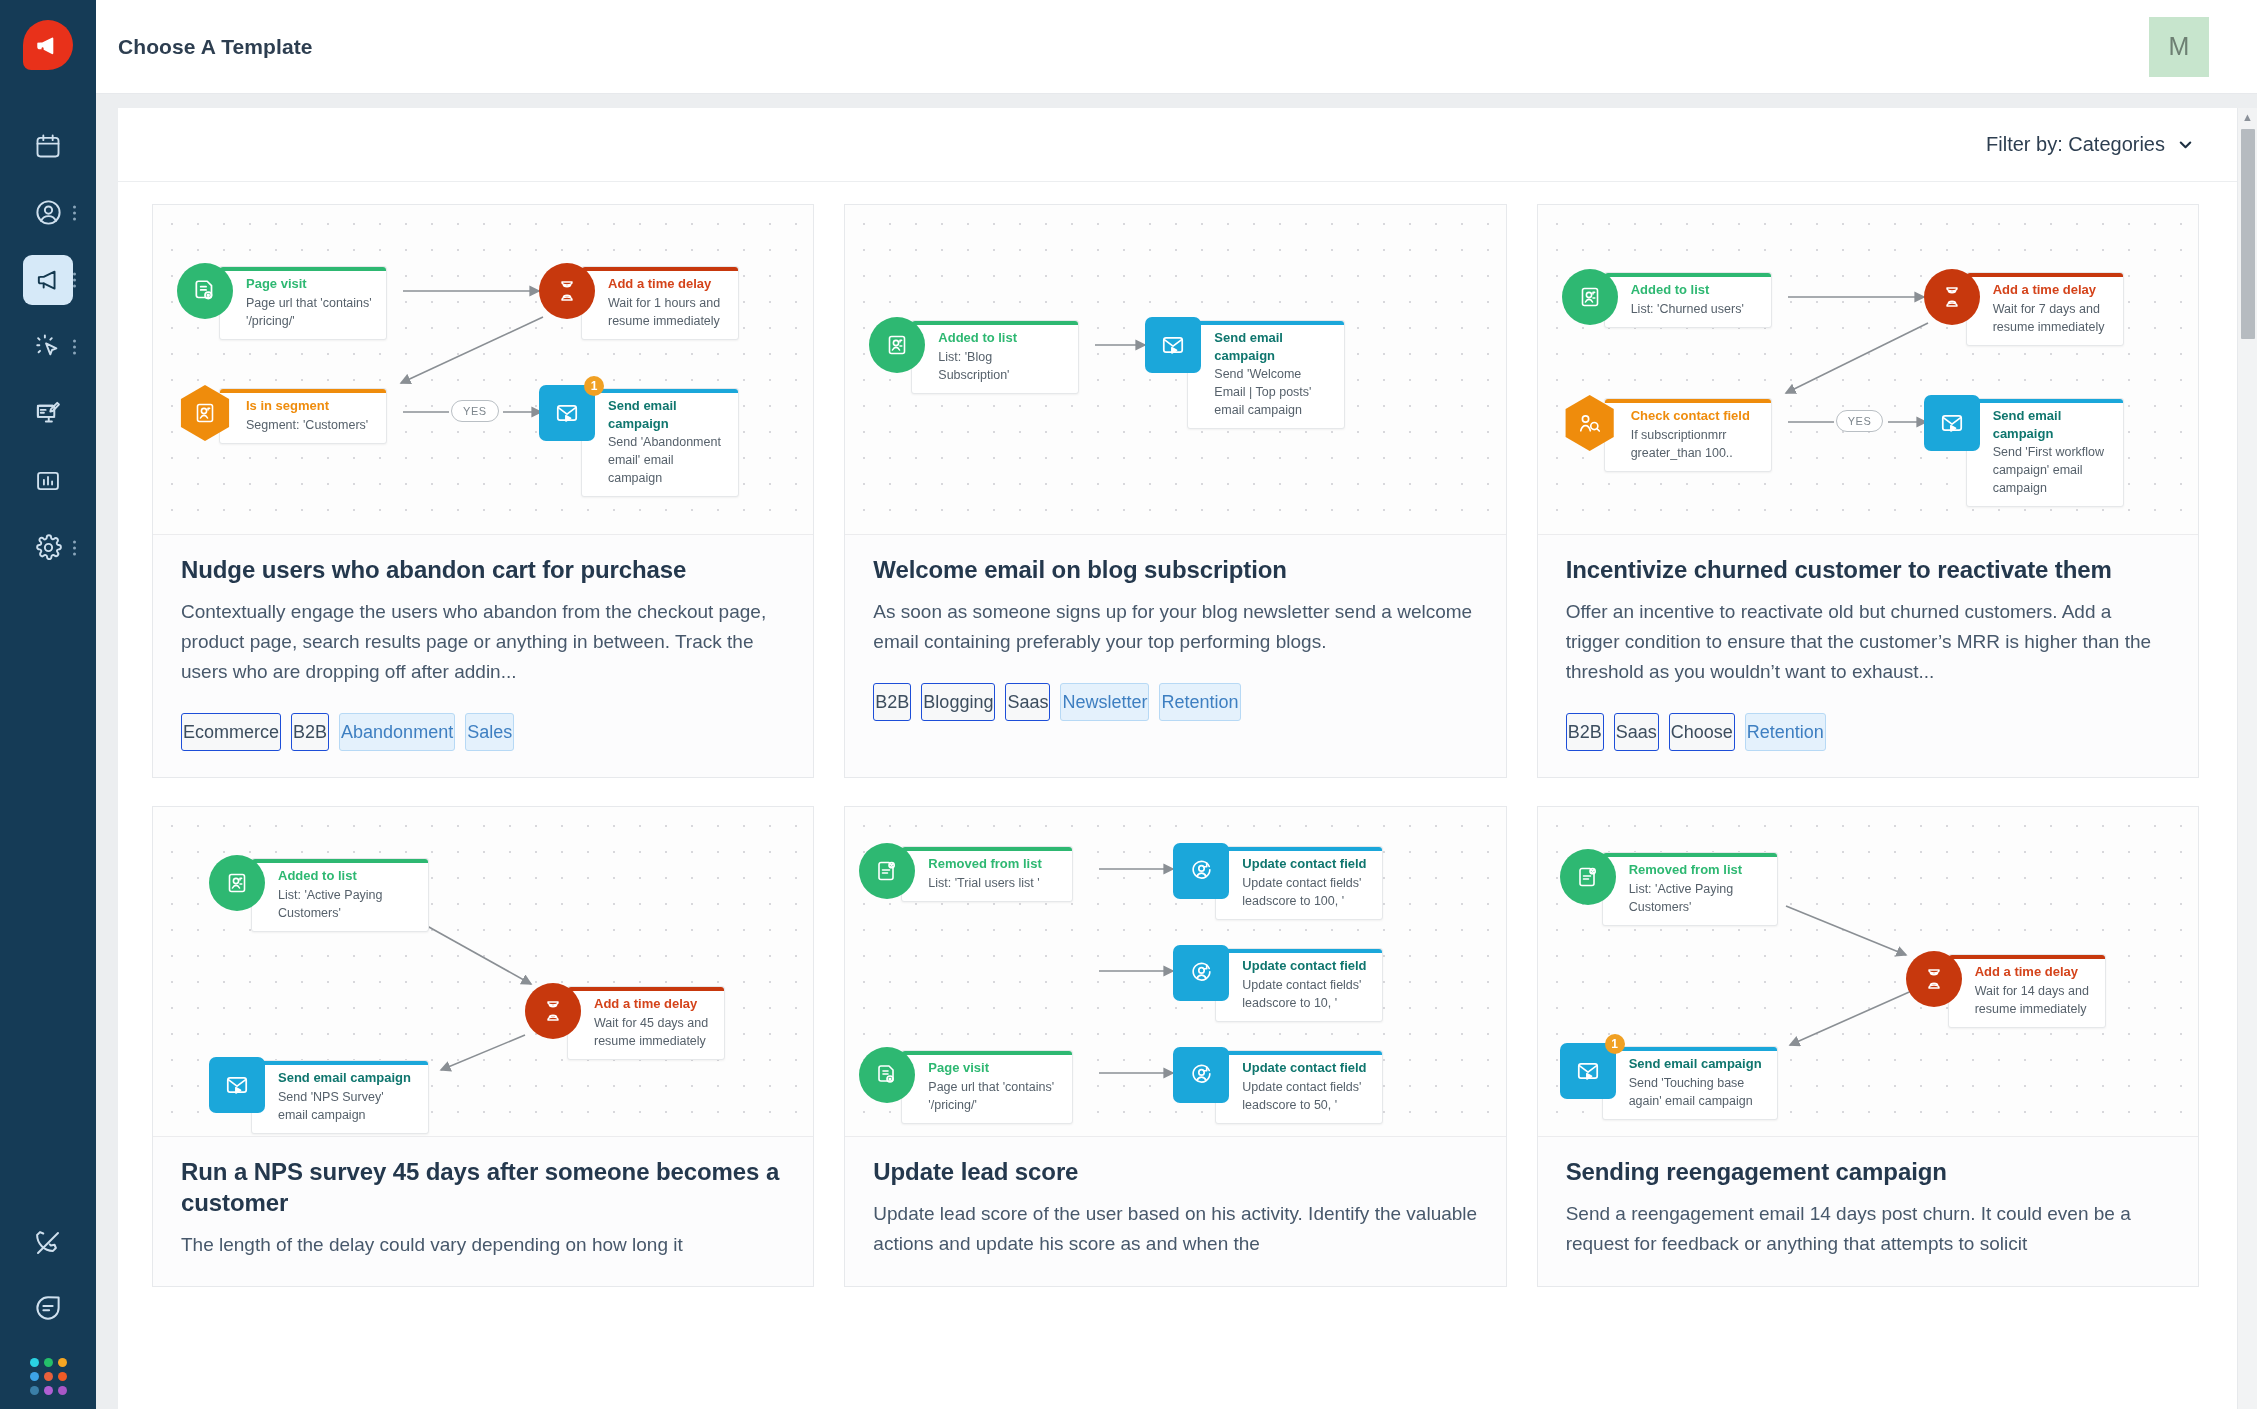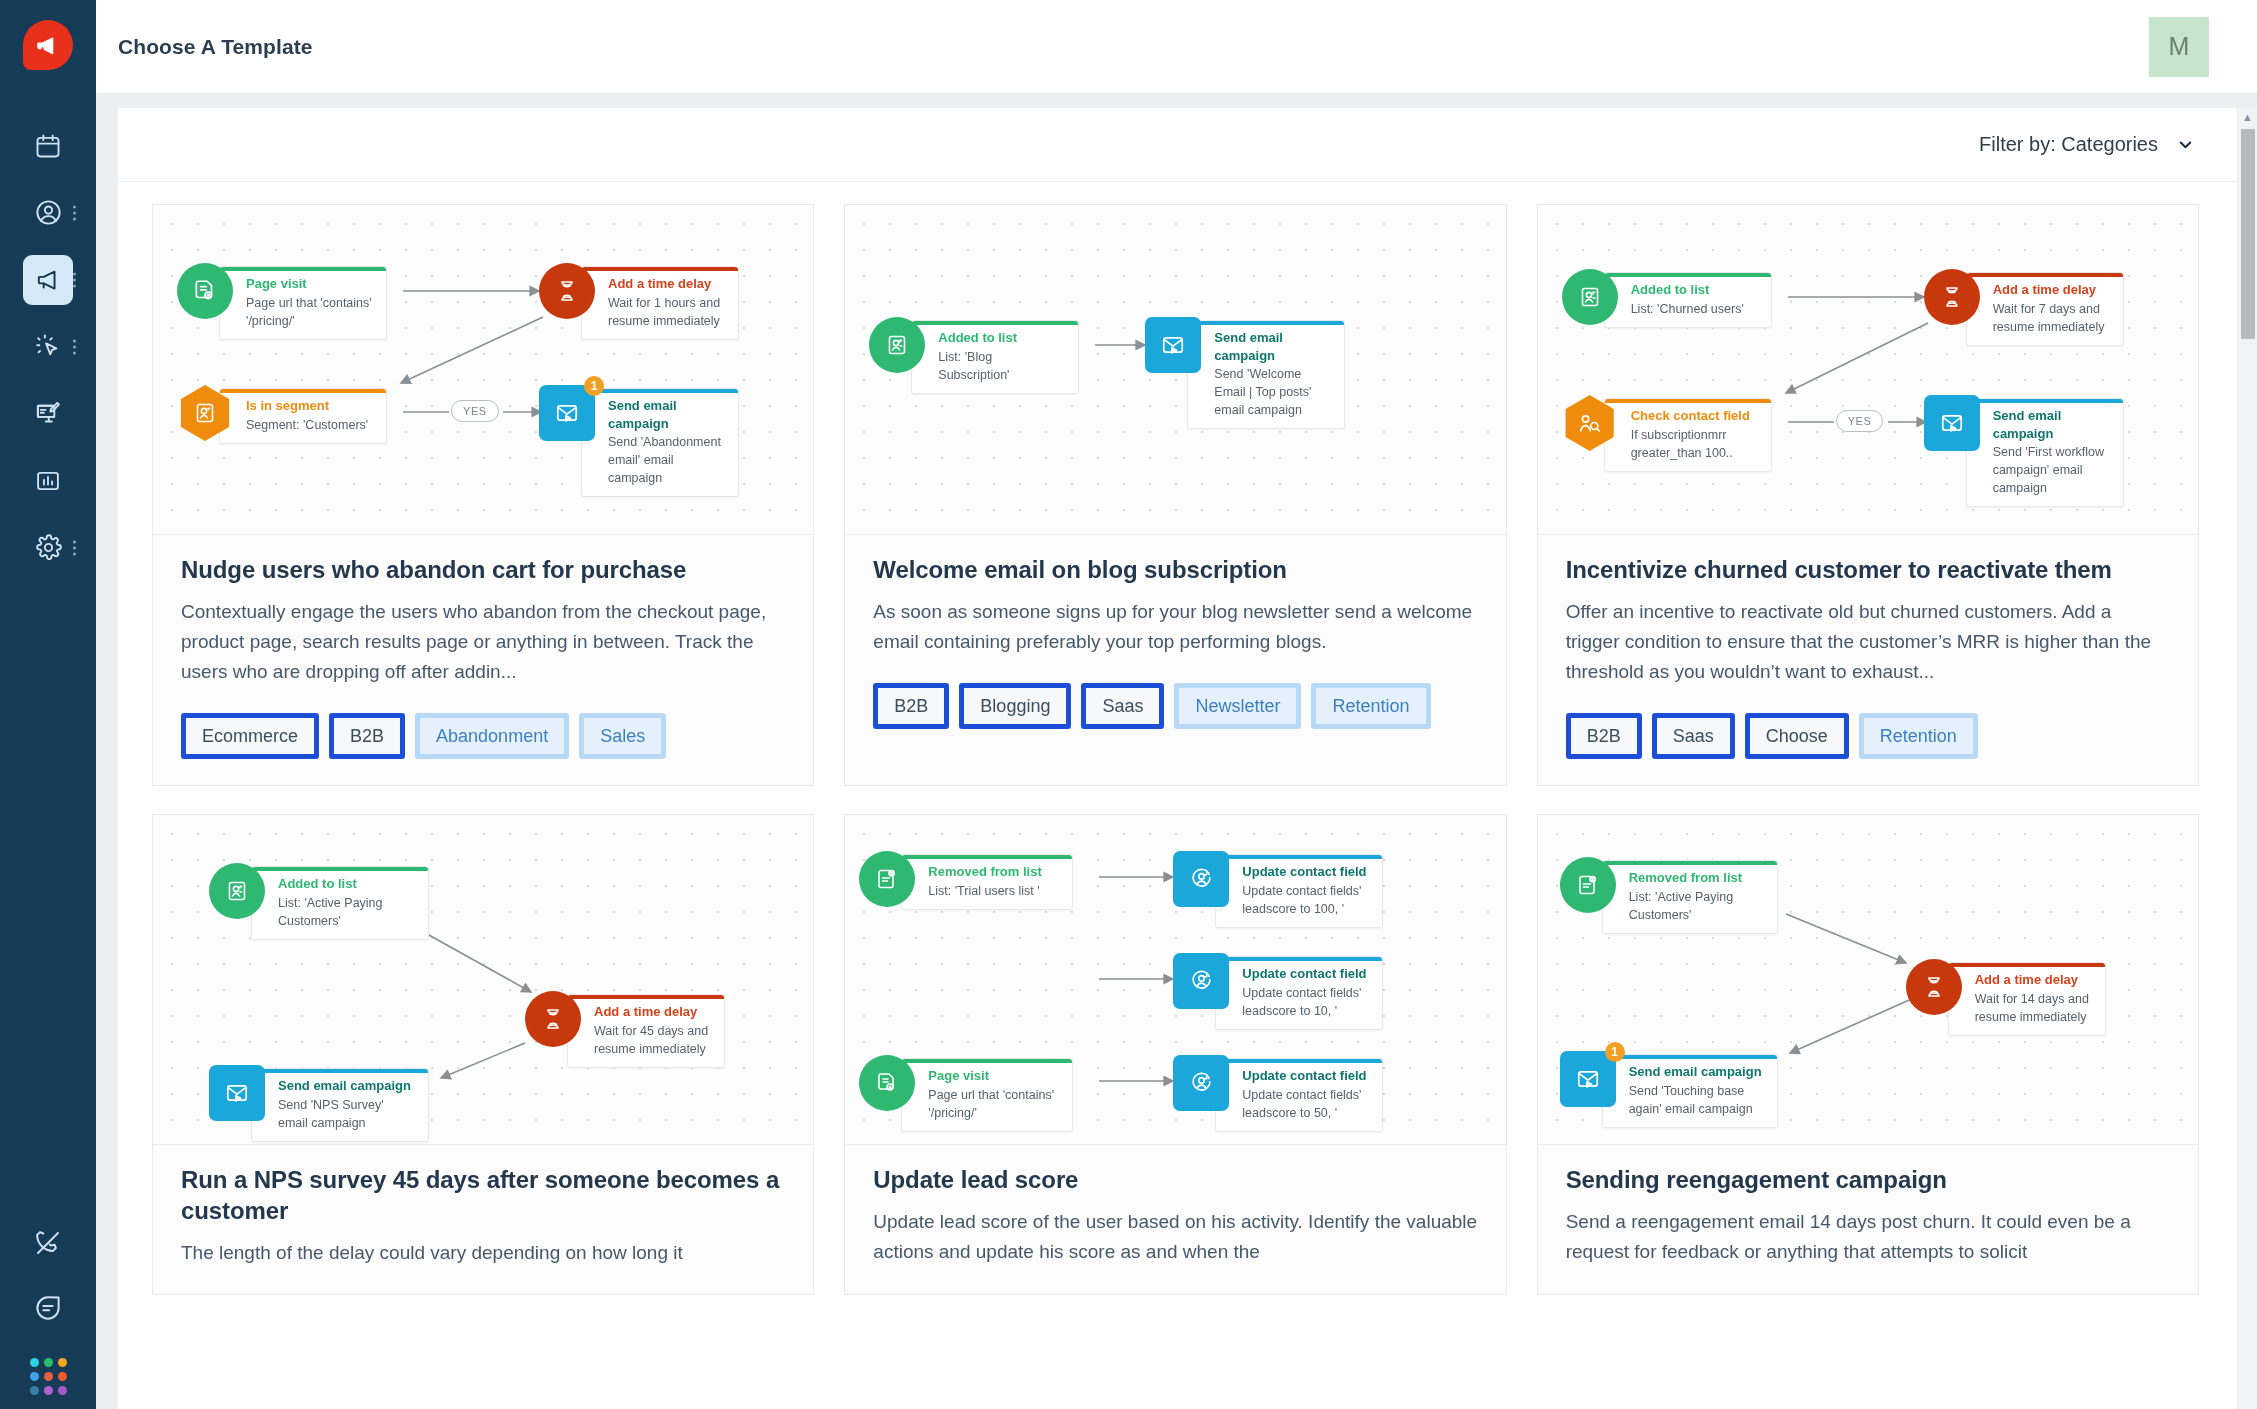--- a/index.html
+++ b/index.html
@@ -67,43 +67,43 @@
 
   .content-wrap { flex:1; display:flex; padding:14px 0 0 22px; overflow:hidden; position:relative; }
   .panel {
     flex:1; background:#fff; height:100%;
     display:flex; flex-direction:column; overflow:hidden;
   }
   .filter-bar {
     height:74px; min-height:74px; display:flex; align-items:center;
     justify-content:flex-end; padding-right:42px; border-bottom:1px solid #eceef0;
   }
-  .filter-btn { display:flex; align-items:center; gap:18px; font-size:20px; color:#2d3e50; }
+  .filter-btn { display:flex; align-items:center; gap:11px; font-size:20px; color:#2d3e50; }
   .chev { display:block; }
 
   .cards-scroll { flex:1; overflow:hidden; padding:22px 38px 0 34px; }
   .cards-grid { display:grid; grid-template-columns:repeat(3,1fr); gap:28px 30px; }
 
   .card {
     background:#fcfcfd; border:1px solid #e7e9ec;
     display:flex; flex-direction:column; overflow:hidden;
   }
   .card-canvas {
     height:330px; background:#fdfdfd; position:relative; overflow:hidden;
     border-bottom:1px solid #ececee;
     background-image:radial-gradient(#d8d8dc 1px, transparent 1px);
     background-size:26px 26px; background-position:6px 6px;
   }
   .card-body { padding:20px 28px 26px 28px; }
   .card-title { font-size:24px; font-weight:700; color:#24384d; line-height:1.28; letter-spacing:-.1px; }
   .card-desc { margin-top:11px; font-size:19px; line-height:1.58; color:#47586b; }
   .tags { margin-top:26px; display:flex; flex-wrap:wrap; gap:10px; }
   .tag {
-    border:5px solid #1d4ed8; background:#f7f8f9; color:#3c4d5e;
-    font-size:18px; padding:7px 16px; border-radius:3px; line-height:1.25;
+    border:1px solid #1d4ed8; background:#f7f8f9; color:#3c4d5e;
+    font-size:18px; padding:7px 1px; border-radius:3px; line-height:1.25;
   }
   .tag.hl { border-color:#b7d9f5; background:#e4f1fc; color:#3e7fc1; }
 
   
   .node { position:absolute; display:flex; align-items:flex-start; }
   .node-ico {
     width:56px; height:56px; flex:0 0 56px;
     display:flex; align-items:center; justify-content:center;
     color:#fff; position:relative; z-index:3;
   }

